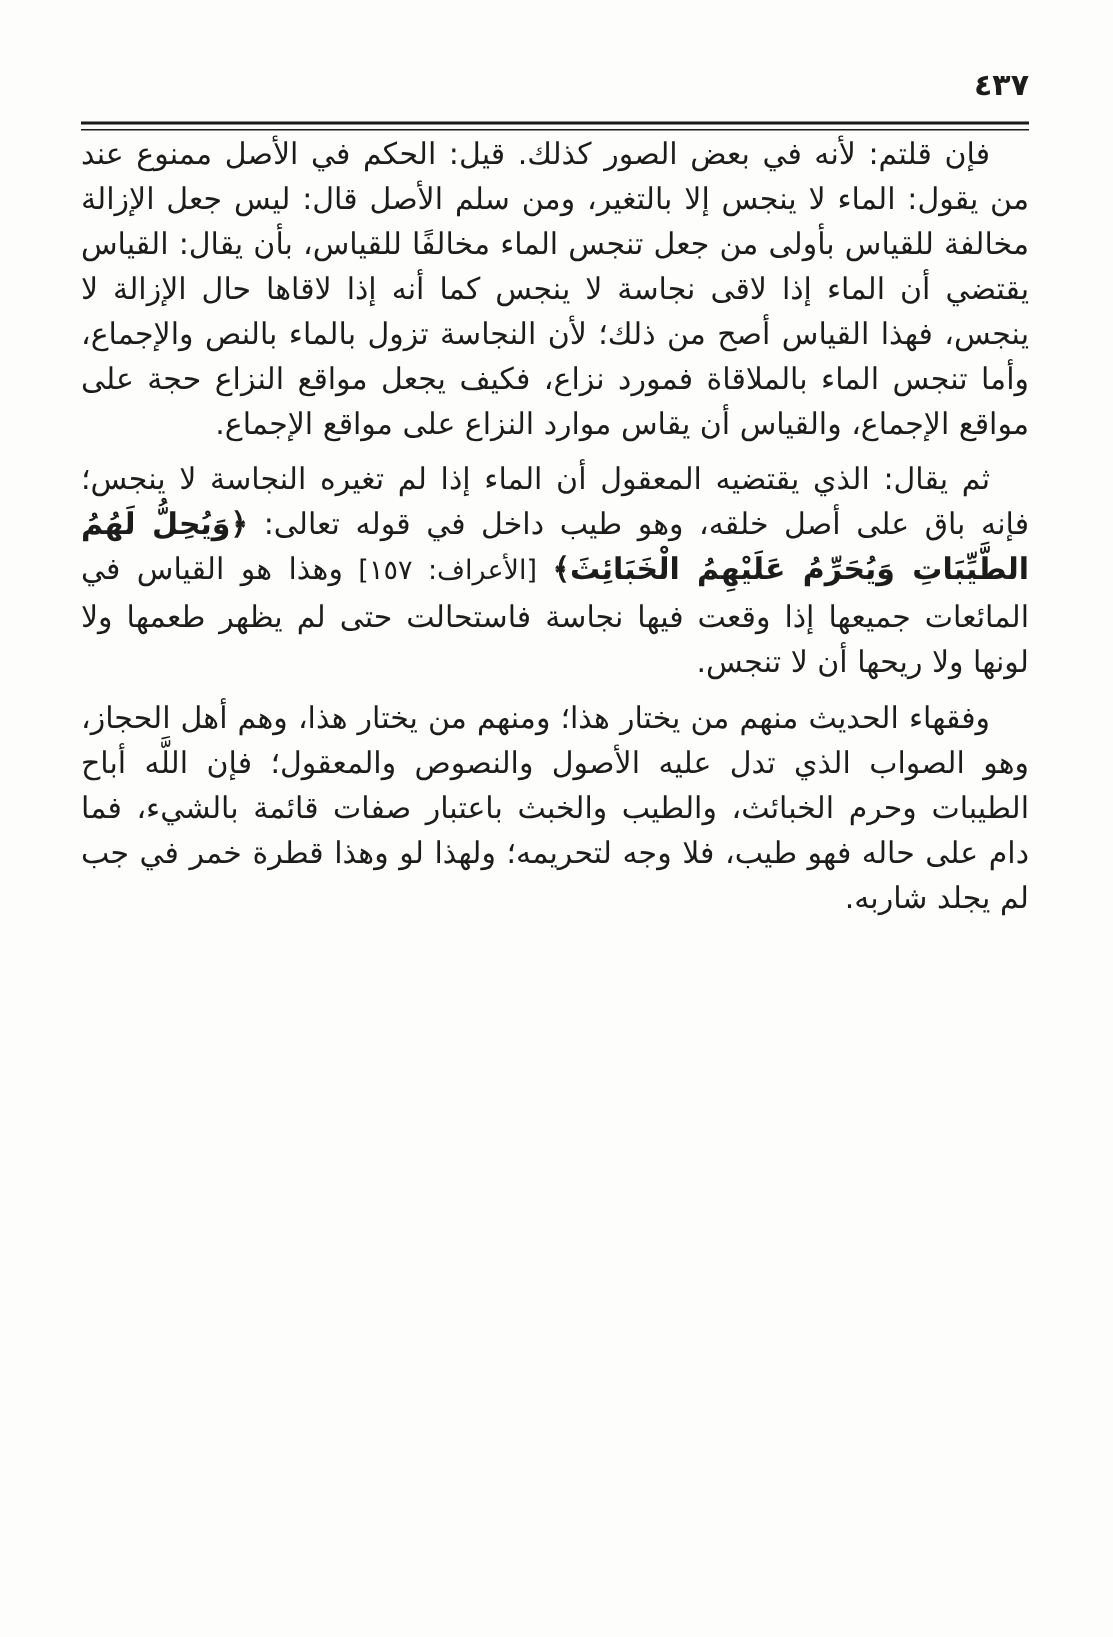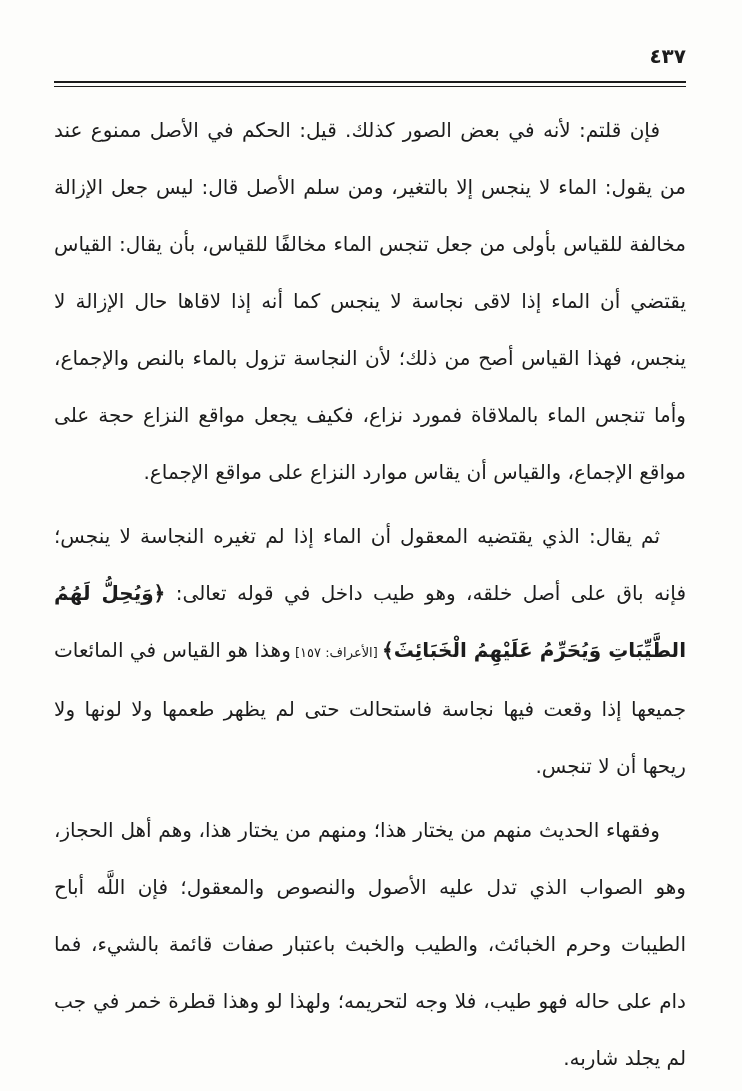--- a/index.html
+++ b/index.html
@@ -34,36 +34,35 @@
   }
   .book-title { text-align: right; }
   .page-number { text-align: right; letter-spacing: 1px; margin-left: 44px; }
   .header-divider {
     margin-top: 11px;
     height: 3px;
     border-top: 2px solid var(--ink, #1c1c1c);
     border-bottom: 1px solid var(--ink, #1c1c1c);
   }
   .page-body {
-    margin-top: 15px;
     font-size: 20px;
-    line-height: 57px;
+    line-height: 30px;
     text-align: justify;
     direction: rtl;
   }
   .page-body p {
     margin: 0 0 7px 0;
     text-indent: 26px;
   }
   .page-body p.last { margin-bottom: 0; }
   .quran {
     font-weight: bold;
   }
   .citation {
-    font-size: 13px;
+    font-size: 18px;
   }
 </style>
 </head>
 <body>
 
 <div class="page">
   <div class="content">
 
     <div class="page-header">
       <div class="page-number">٤٣٧</div>

